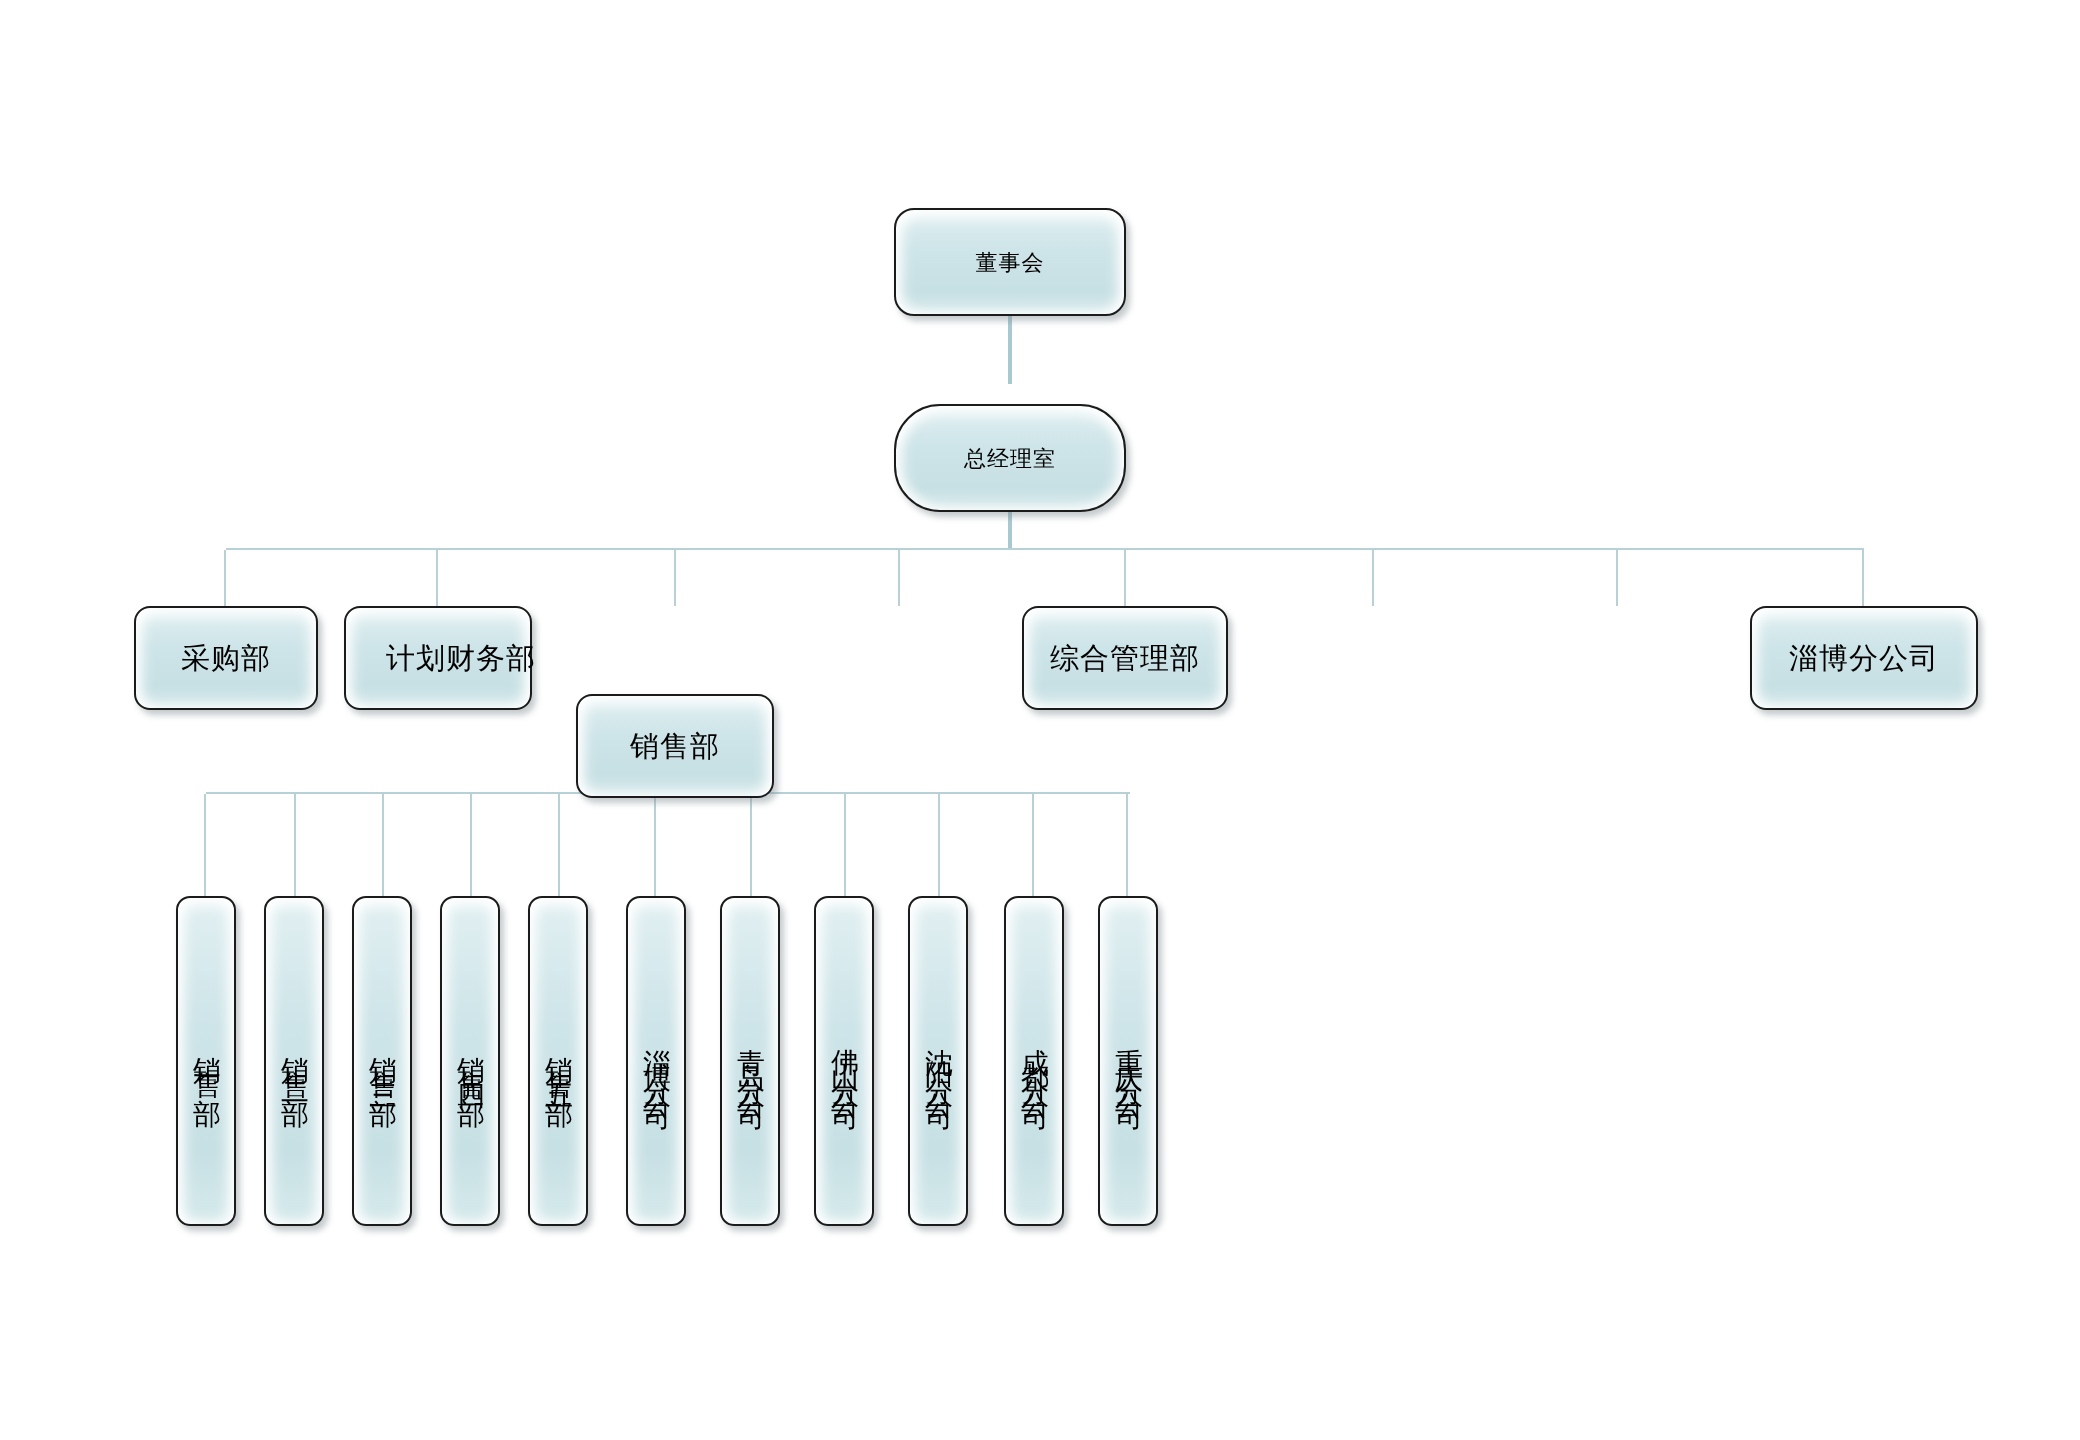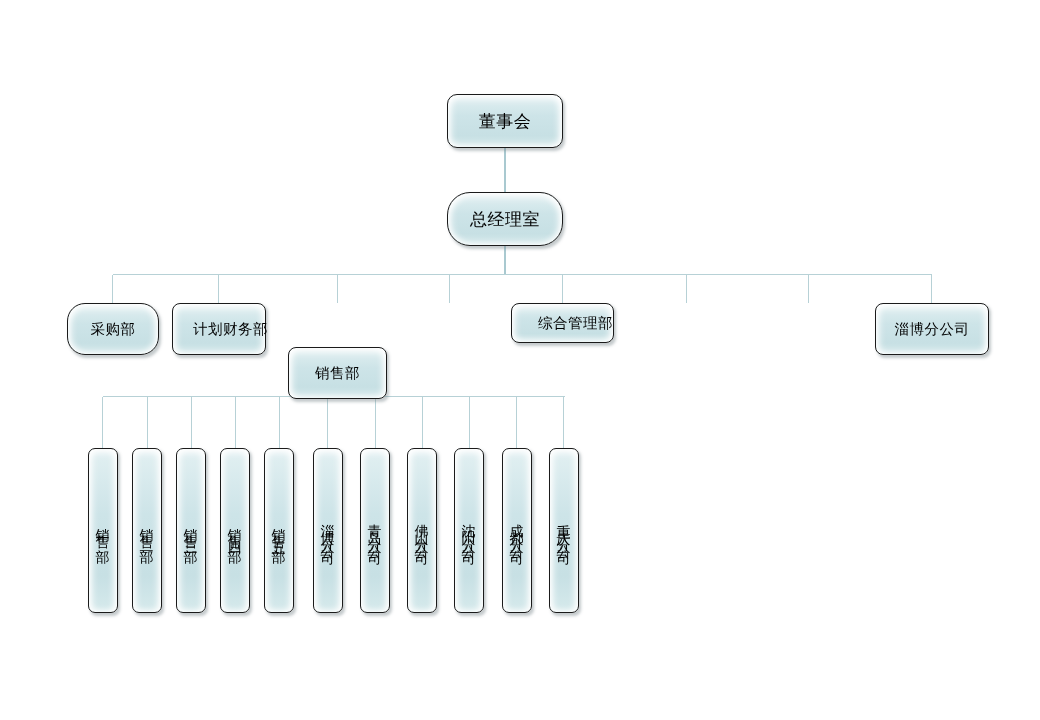--- a/index.html
+++ b/index.html
@@ -28,21 +28,21 @@
       inset -5px 0 7px -2px rgba(255,255,255,.95),
       inset 0 6px 7px -2px rgba(255,255,255,.9),
       inset 0 -5px 7px -3px rgba(255,255,255,.6),
       2px 2.5px 3px rgba(125,138,142,.45);
     font-size:14.5px;
     letter-spacing:.5px;
     color:#000;
     text-align:center;
     white-space:nowrap;
   }
-  .node.big{border-radius:10px;font-size:17px;}
+  .node.big{border-radius:10px;font-size:11px;margin-top:10px;}
   .node.vert{
     writing-mode:vertical-lr;
     text-orientation:upright;
     font-size:14px;
     letter-spacing:7px;
     line-height:1;
     border-radius:7px;
     white-space:normal;
   }
 </style>
@@ -79,30 +79,30 @@
   <div class="ln v" style="left:563px;top:397px;height:51px;"></div>
 
   <div class="node big" style="left:447px;top:94px;width:116px;height:54px;">
     <span>董事会</span>
   </div>
 
   <div class="node big" style="left:447px;top:192px;width:116px;height:54px;border-radius:23px;">
     <span>总经理室</span>
   </div>
 
-  <div class="node" style="left:67px;top:303px;width:92px;height:52px;border-radius:18px;">
+  <div class="node" style="left:67px;top:303px;width:92px;height:52px;">
     <span>采购部</span>
   </div>
   <div class="node" style="left:172px;top:303px;width:94px;height:52px;padding-left:23px;">
     <span>计划财务部</span>
   </div>
   <div class="node" style="left:288px;top:303px;width:99px;height:52px;margin-top:44px;">
     <span>销售部</span>
   </div>
-  <div class="node" style="left:511px;top:303px;width:103px;height:40px;justify-content:flex-end;">
+  <div class="node" style="left:511px;top:303px;width:103px;height:52px;">
     <span>综合管理部</span>
   </div>
   <div class="node" style="left:875px;top:303px;width:114px;height:52px;">
     <span>淄博分公司</span>
   </div>
 
   <div class="node vert" style="left:88px;top:448px;width:30px;height:165px;">
     <span>销售一部</span>
   </div>
   <div class="node vert" style="left:132px;top:448px;width:30px;height:165px;">

